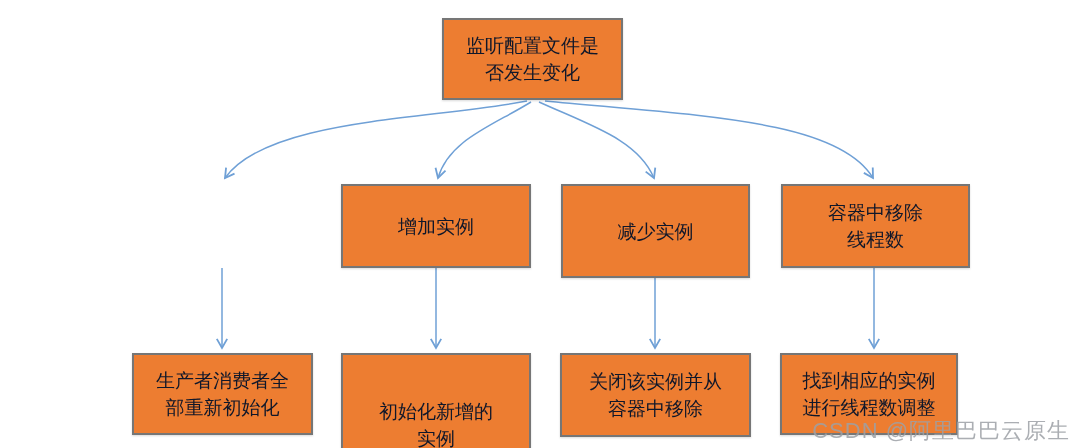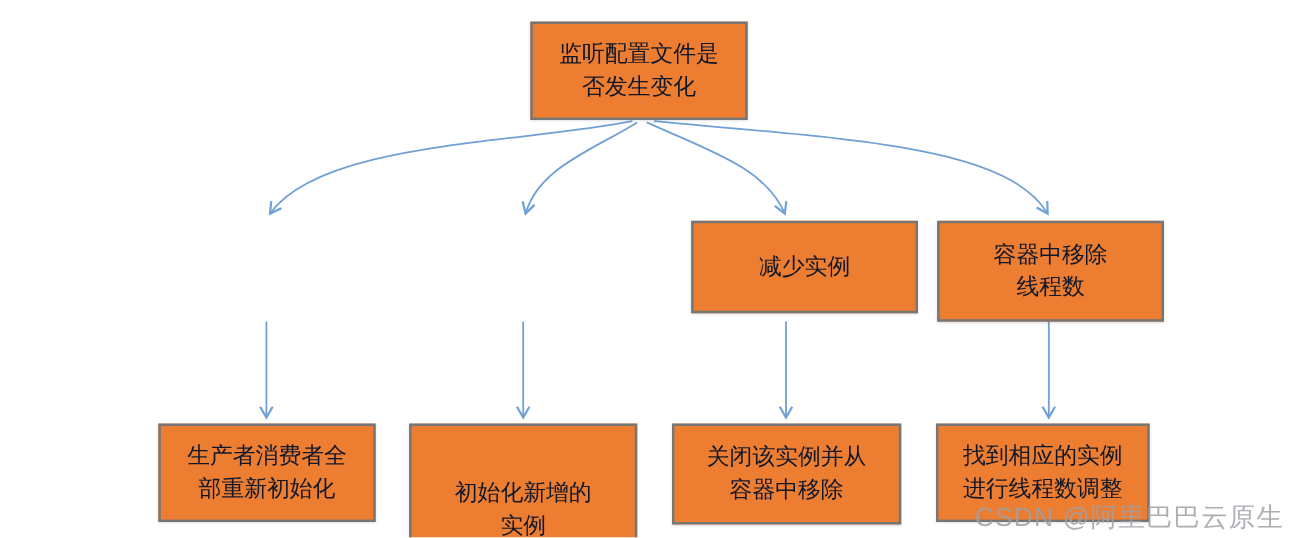--- a/index.html
+++ b/index.html
@@ -66,21 +66,24 @@
     <path d="M 436 268 L 436 348" fill="none" stroke="#6FA0D6" stroke-width="1.5" marker-end="url(#arrowhead)"></path>
     <path d="M 655 268 L 655 348" fill="none" stroke="#6FA0D6" stroke-width="1.5" marker-end="url(#arrowhead)"></path>
     <path d="M 874 268 L 874 348" fill="none" stroke="#6FA0D6" stroke-width="1.5" marker-end="url(#arrowhead)"></path>
   </svg>
 
   <div class="node" style="left:442px;top:18px;width:181px;height:82px;">
     <span class="lbl">监听配置文件是
 否发生变化</span>
   </div>
 
-  <div class="node" style="left:576px;top:184px;width:189px;height:77px;justify-content:center;">
+  <div class="node" style="left:341px;top:184px;width:190px;height:84px;">
+    <span class="lbl">增加实例</span>
+  </div>
+  <div class="node" style="left:561px;top:184px;width:189px;height:94px;justify-content:center;">
     <span class="lbl">减少实例</span>
   </div>
   <div class="node" style="left:781px;top:184px;width:189px;height:84px;">
     <span class="lbl">容器中移除
 线程数</span>
   </div>
 
   <div class="node" style="left:132px;top:353px;width:181px;height:82px;">
     <span class="lbl">生产者消费者全
 部重新初始化</span>

